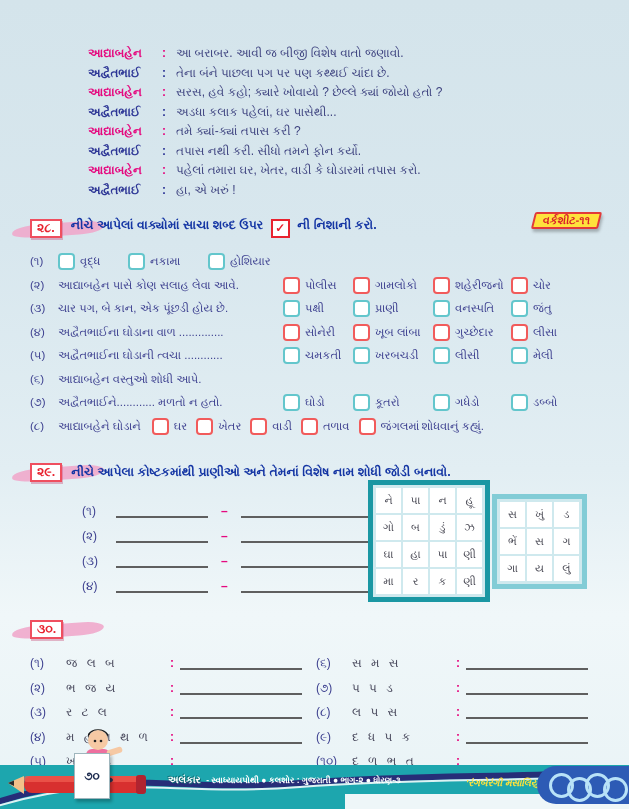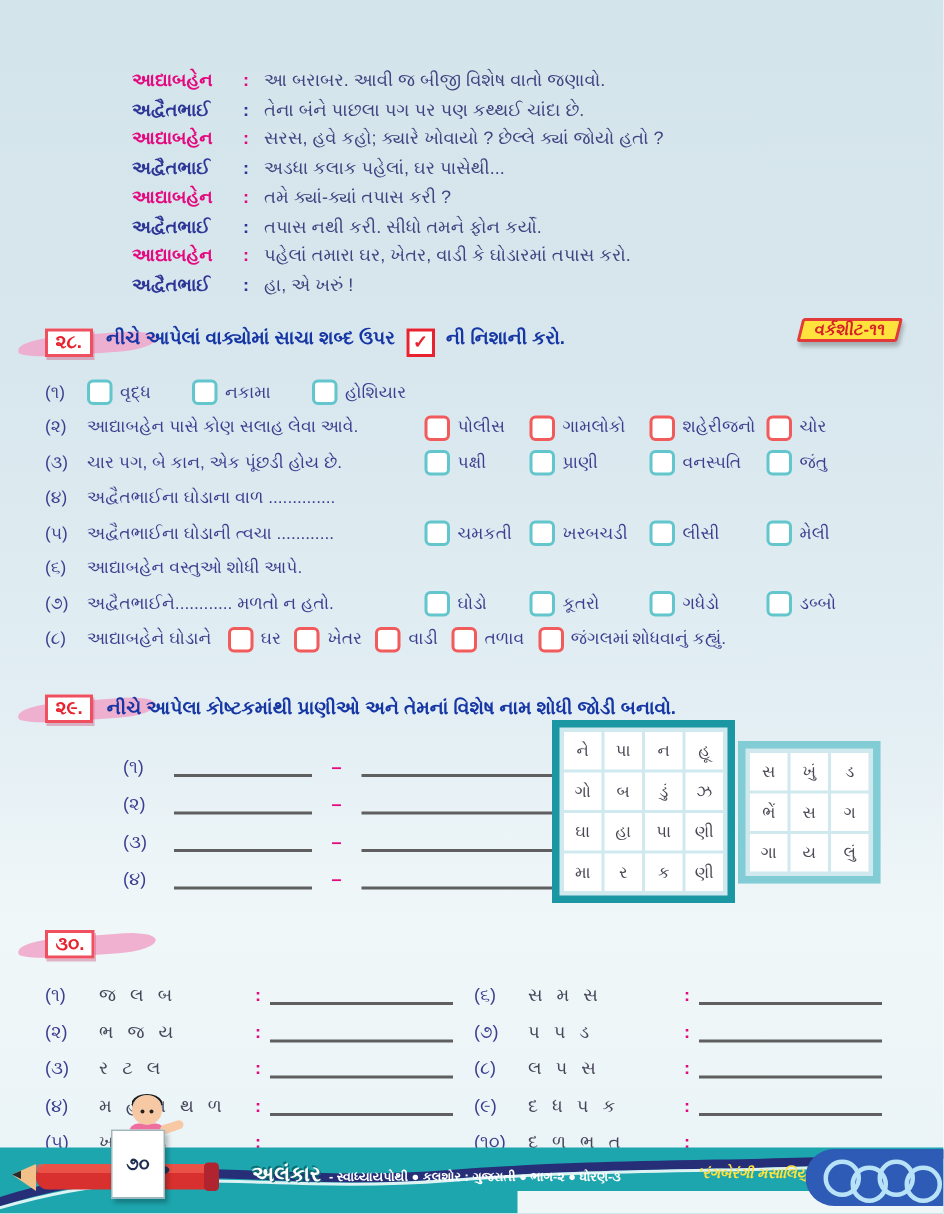--- a/index.html
+++ b/index.html
@@ -67,21 +67,21 @@
   .fnum{width:36px;color:#3c3f8f;flex-shrink:0;}
   .flet{width:104px;color:#46465a;letter-spacing:3px;flex-shrink:0;}
   .fcolon{color:#e5097f;font-weight:bold;margin-right:6px;}
   .fline{flex:1;border-bottom:2px solid #5f5f5f;height:12px;margin-right:14px;}
 
   
   .footer{position:absolute;left:0;bottom:0;width:629px;height:44px;background:#1da6ae;}
   .wave-svg{position:absolute;left:0;top:-16px;width:629px;height:62px;z-index:1;}
   .white-corner{position:absolute;right:0;bottom:0;width:284px;height:15px;background:#eef6f8;z-index:0;}
   .series{position:absolute;left:168px;top:9px;font-size:8.5px;color:#fff;font-weight:bold;z-index:3;white-space:nowrap;}
-  .series .brand{color:#fff;text-shadow:1px 1px 0 #0e6b72,-1px -1px 0 #0e6b72;font-size:14px;margin-right:3px;}
+  .series .brand{color:#fff;text-shadow:1px 1px 0 #0e6b72,-1px -1px 0 #0e6b72;font-size:10px;margin-right:3px;}
   .page-plate{position:absolute;left:74px;top:-12px;width:34px;height:44px;background:#fff;border:1px solid #9fb6bd;
     box-shadow:2px 3px 3px rgba(0,0,0,.25);display:flex;align-items:center;justify-content:center;
     font-size:12px;font-weight:bold;color:#1d2b4f;z-index:4;}
   .pencil{position:absolute;left:4px;top:-38px;width:170px;height:80px;z-index:3;}
   .rings{position:absolute;right:0;top:1px;height:38px;width:80px;background:#2d5bb5;border-radius:22px 0 0 22px;
     display:flex;align-items:center;padding-left:12px;z-index:3;}
   .ring{width:19px;height:19px;border:3px solid #b8e2f8;border-radius:50%;margin-left:-7px;flex-shrink:0;}
   .ring:first-child{margin-left:0;}
   .ring:nth-child(even){margin-top:8px;}
   .right-label{position:absolute;right:88px;top:12px;color:#ffe23c;font-weight:bold;font-style:italic;font-size:9.5px;z-index:3;white-space:nowrap;}
@@ -203,20 +203,38 @@
             </span>
             <span class="opt">
               <span class="box"></span>
               <span class="olabel">જંતુ</span>
             </span>
           </div>
         </div>
         <div class="itemrow row-red">
           <span class="inum">(૪)</span>
           <span class="itext">અદ્વૈતભાઈના ઘોડાના વાળ ..............</span>
+          <div class="opts">
+            <span class="opt">
+              <span class="box"></span>
+              <span class="olabel">સોનેરી</span>
+            </span>
+            <span class="opt">
+              <span class="box"></span>
+              <span class="olabel">ખૂબ લાંબા</span>
+            </span>
+            <span class="opt">
+              <span class="box"></span>
+              <span class="olabel">ગુચ્છેદાર</span>
+            </span>
+            <span class="opt">
+              <span class="box"></span>
+              <span class="olabel">લીસા</span>
+            </span>
+          </div>
         </div>
         <div class="itemrow row-cyan">
           <span class="inum">(૫)</span>
           <span class="itext">અદ્વૈતભાઈના ઘોડાની ત્વચા ............</span>
           <div class="opts">
             <span class="opt">
               <span class="box"></span>
               <span class="olabel">ચમકતી</span>
             </span>
             <span class="opt">

